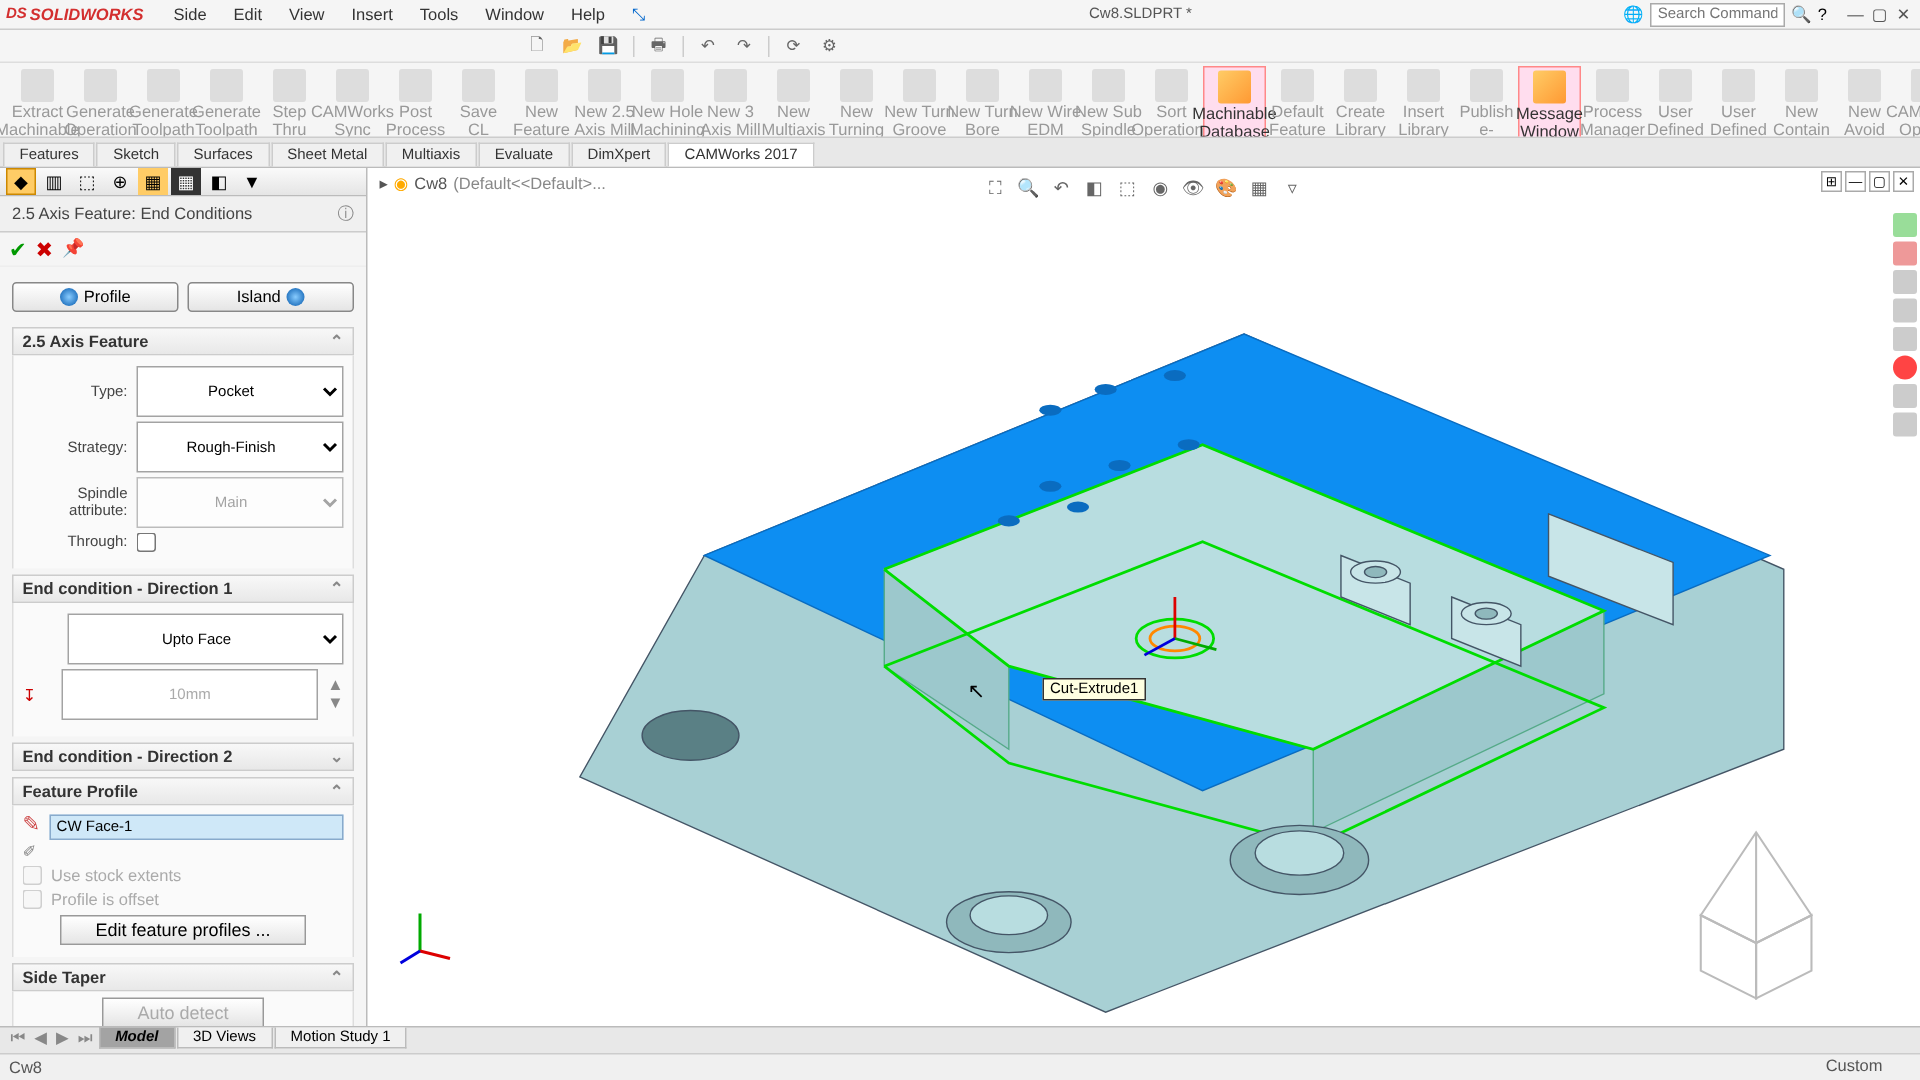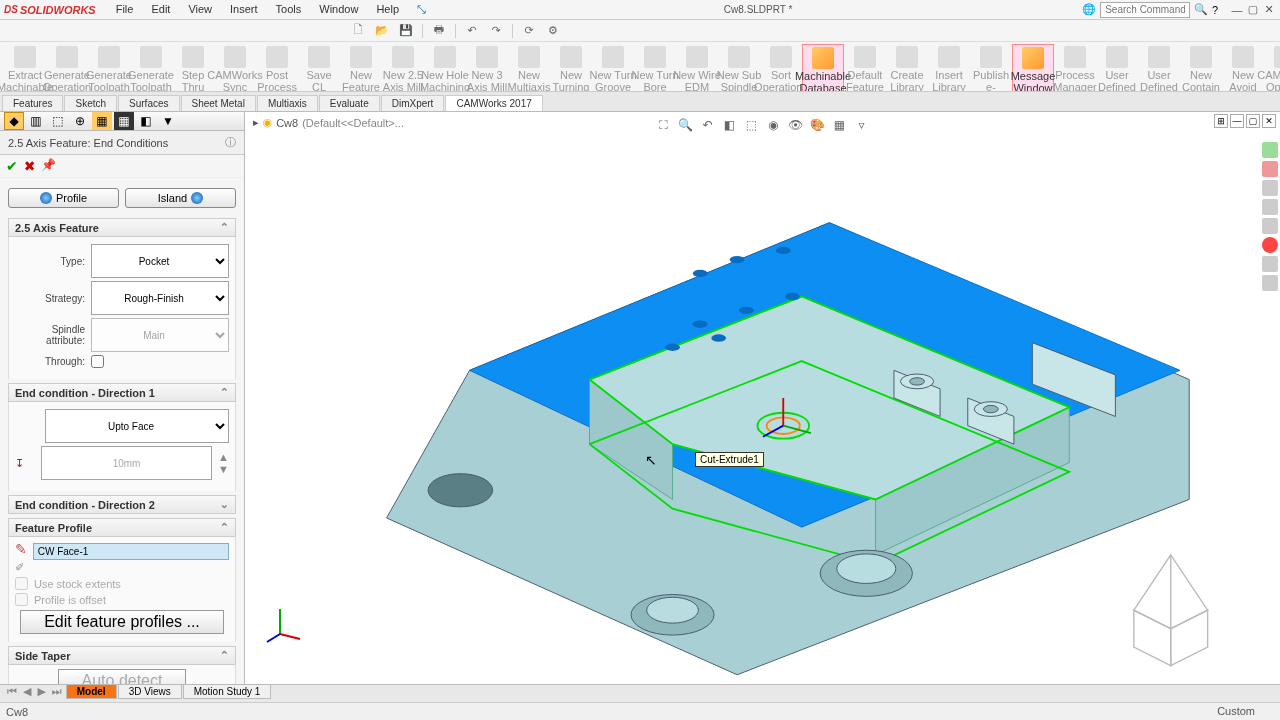--- a/index.html
+++ b/index.html
@@ -52,21 +52,21 @@
 .pill-btn .dot { width: 12px; height: 12px; border-radius: 50%; background: radial-gradient(#8cf, #05a); }
 
 .section-hdr { background: linear-gradient(#f8f8f8, #e8e8e8); border: 1px solid #ccc; padding: 2px 6px; font-size: 10px; font-weight: bold; color: #333; display: flex; justify-content: space-between; align-items: center; margin-top: 4px; }
 .section-hdr .chev { color: #888; }
 .section-body { padding: 4px 6px 8px; border-left: 1px solid #ddd; border-right: 1px solid #ddd; background: #fafafa; }
 .form-row { display: flex; align-items: center; margin: 3px 0; gap: 6px; }
 .form-row label { width: 70px; text-align: right; font-size: 10px; color: #444; }
 .form-row select, .form-row input[type=text] { flex: 1; height: 34px; border: 1px solid #a3a3a3; font-size: 10px; padding: 0 3px; background: #fff; text-align: center; }
 .form-row input[type=checkbox] { margin-left: 0; }
 .profile-box { background: #cfe8f8; border: 1px solid #8ac; padding: 2px 4px; font-size: 10px; margin: 2px 0; }
-.small-btn { padding: 2px 23px; border: 1px solid #999; background: linear-gradient(#fff, #e5e5e5); font-size: 16px; cursor: pointer; }
+.small-btn { padding: 2px 23px; border: 1px solid #999; background: linear-gradient(#fff, #e5e5e5); font-size: 12px; cursor: pointer; }
 .disabled-text { color: #aaa; }
 .green-sq { width: 14px; height: 14px; background: #4a4; border: 1px solid #272; }
 
 
 .viewport { flex: 1; position: relative; background: #fff; overflow: hidden; }
 .breadcrumb { position: absolute; top: 4px; left: 8px; display: flex; align-items: center; gap: 4px; font-size: 10px; color: #555; z-index: 2; }
 .view-toolbar { position: absolute; top: 2px; left: 50%; transform: translateX(-50%); display: flex; gap: 4px; padding: 2px 6px; z-index: 2; }
 .vt-btn { width: 18px; height: 18px; display: inline-flex; align-items: center; justify-content: center; color: #666; font-size: 12px; }
 .vp-corner { position: absolute; top: 2px; right: 4px; display: flex; gap: 2px; z-index: 2; }
 .vp-corner span { width: 14px; height: 14px; border: 1px solid #aaa; display: inline-flex; align-items: center; justify-content: center; font-size: 9px; cursor: pointer; }
@@ -74,37 +74,37 @@
 .vp-right-icons span { width: 16px; height: 16px; border-radius: 2px; }
 
 .tooltip { position: absolute; background: #ffffe1; border: 1px solid #333; padding: 1px 4px; font-size: 10px; z-index: 5; }
 .triad { position: absolute; left: 20px; bottom: 40px; z-index: 2; }
 
 .model-svg { position: absolute; top: 0; left: 0; width: 100%; height: 100%; }
 
 
 .bottom-tabs { height: 18px; background: #e8e8e8; border-top: 1px solid #bbb; display: flex; align-items: flex-start; padding-left: 4px; gap: 1px; position: relative; }
 .bottom-tab { padding: 1px 10px; border: 1px solid #bbb; border-top: none; background: #f0f0f0; font-size: 10px; cursor: pointer; }
-.bottom-tab.active { background: #f97316; font-weight: bold; }
+.bottom-tab.active { background: #a3a3a3; font-weight: bold; font-style: italic; }
 .nav-arrows span { padding: 0 3px; color: #888; }
 
 
 .statusbar { height: 18px; background: #f0f0f0; border-top: 1px solid #ccc; display: flex; align-items: center; padding: 0 6px; font-size: 10px; color: #555; }
 .statusbar .sb-right { margin-left: auto; display: flex; gap: 14px; flex-direction: column; }
 </style>
 </head>
 <body>
 
 <div class="titlebar">
   <div class="logo">
       <span class="ds">DS</span>
       <span>SOLIDWORKS</span>
     </div>
   <div class="menubar">
-    <span>File</span>
+    <span>Side</span>
     <span>Edit</span>
     <span>View</span>
     <span>Insert</span>
     <span>Tools</span>
     <span>Window</span>
     <span>Help</span>
     <span style="color:#06c">⤡</span>
   </div>
   <div class="title-center">Cw8.SLDPRT *</div>
   <div class="title-right">

